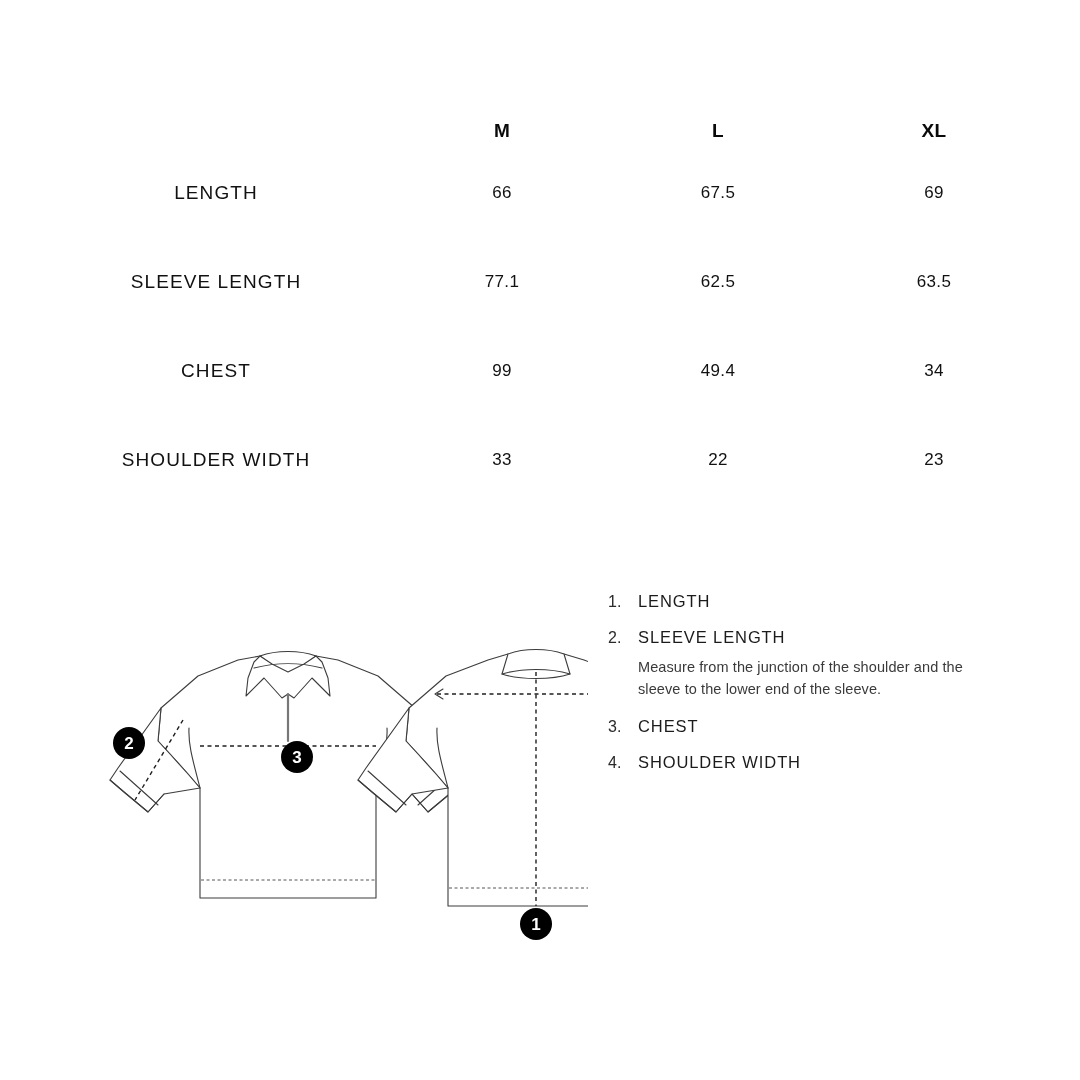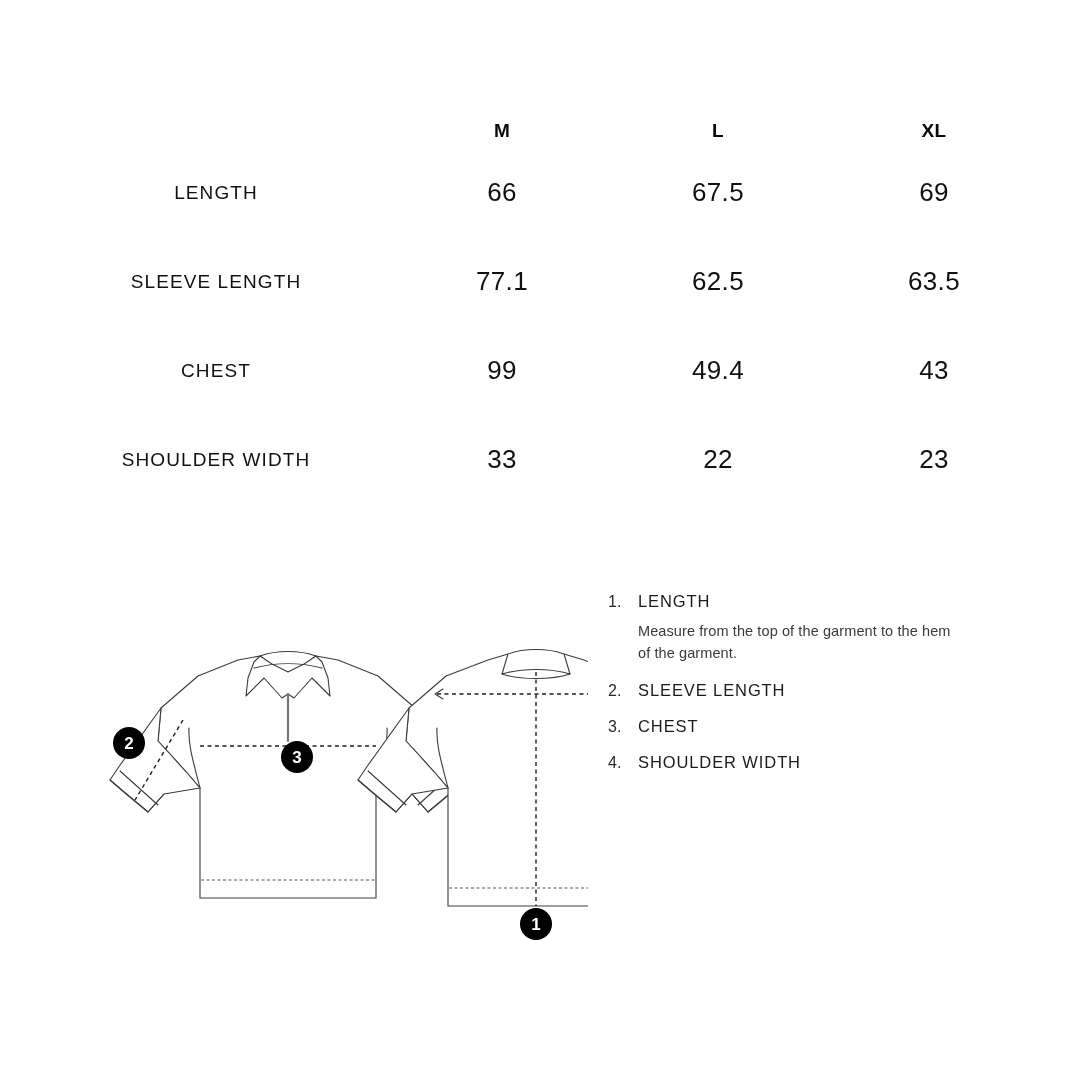--- a/index.html
+++ b/index.html
@@ -40,21 +40,21 @@
     letter-spacing: 0.4px;
     text-align: center;
     color: #0a0a0a;
   }
   #size-table thead th.label-head { }
 
   #size-table tbody td {
     height: 89px;
     text-align: center;
     vertical-align: middle;
-    font-size: 26px;
+    font-size: 17px;
     font-weight: 400;
     letter-spacing: 0.3px;
     color: #111111;
   }
   #size-table tbody td.row-label {
     letter-spacing: 1.1px;
     font-size: 19px;
   }
 
   
@@ -173,21 +173,21 @@
       <tr>
         <td class="row-label">SLEEVE LENGTH</td>
         <td>77.1</td>
         <td>62.5</td>
         <td>63.5</td>
       </tr>
       <tr>
         <td class="row-label">CHEST</td>
         <td>99</td>
         <td>49.4</td>
-        <td>43</td>
+        <td>34</td>
       </tr>
       <tr>
         <td class="row-label">SHOULDER WIDTH</td>
         <td>33</td>
         <td>22</td>
         <td>23</td>
       </tr>
     </tbody>
   </table>
 </div>
@@ -286,28 +286,28 @@
   </svg>
 </div>
 
 <div id="instructions">
 
   <div class="instr-item">
     <div class="instr-head">
       <span class="instr-num">1.</span>
       <span class="instr-title">LENGTH</span>
     </div>
-    <div class="instr-body">Measure from the top of the garment to the hem of the garment.</div>
   </div>
 
   <div class="instr-item">
     <div class="instr-head">
       <span class="instr-num">2.</span>
       <span class="instr-title">SLEEVE LENGTH</span>
     </div>
+    <div class="instr-body">Measure from the junction of the shoulder and the sleeve to the lower end of the sleeve.</div>
   </div>
 
   <div class="instr-item">
     <div class="instr-head">
       <span class="instr-num">3.</span>
       <span class="instr-title">CHEST</span>
     </div>
   </div>
 
   <div class="instr-item">

